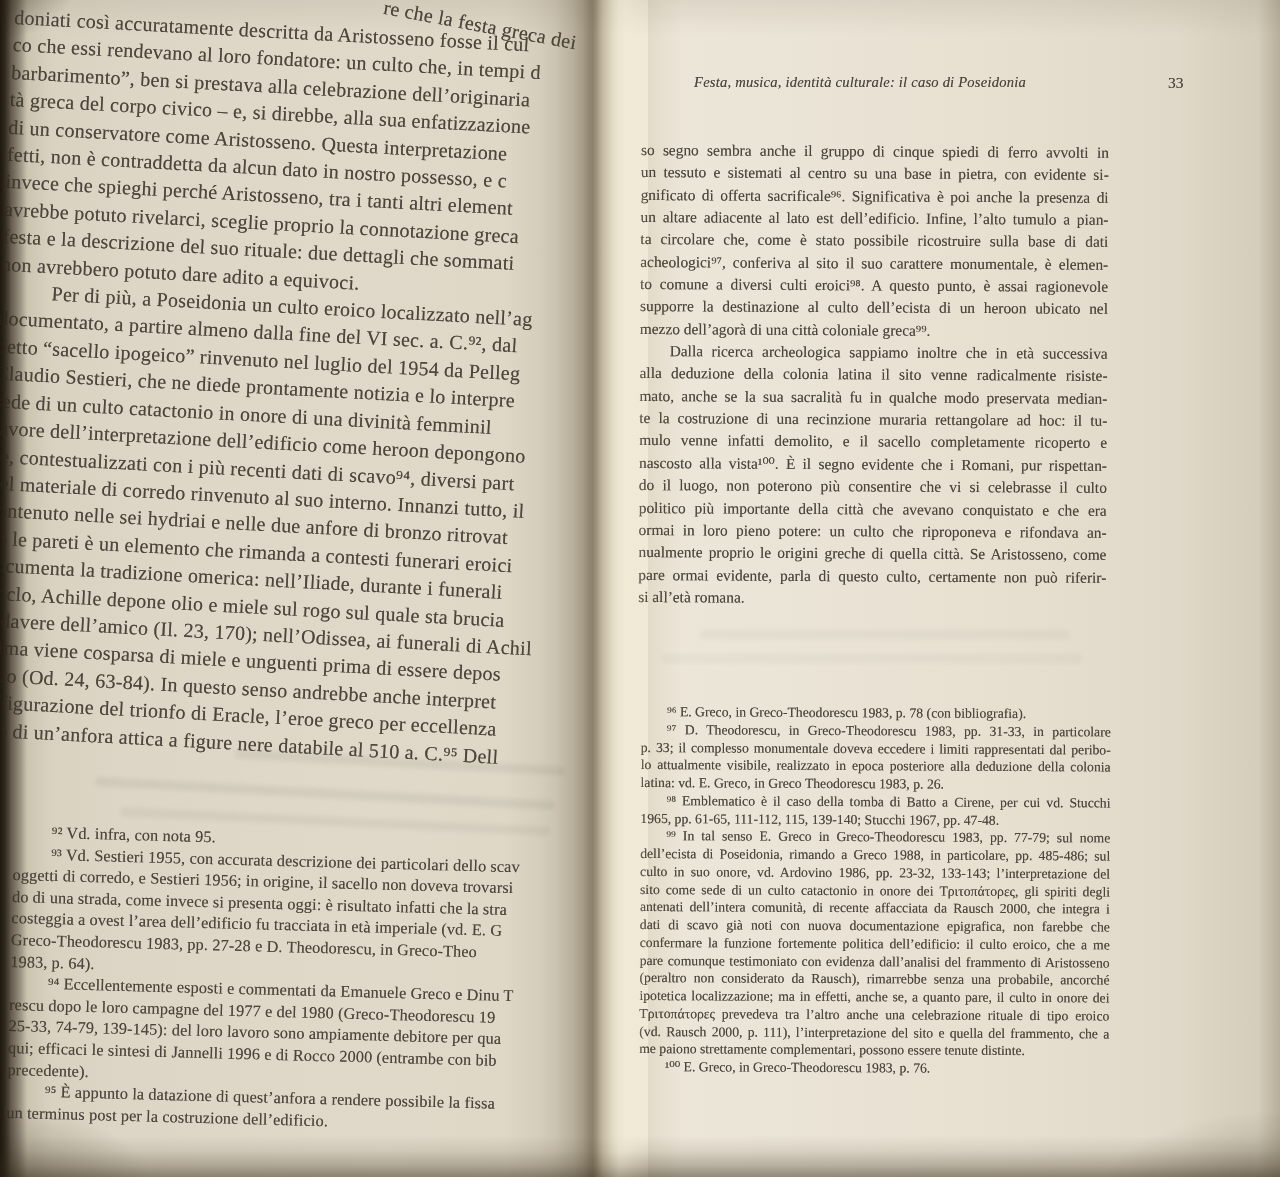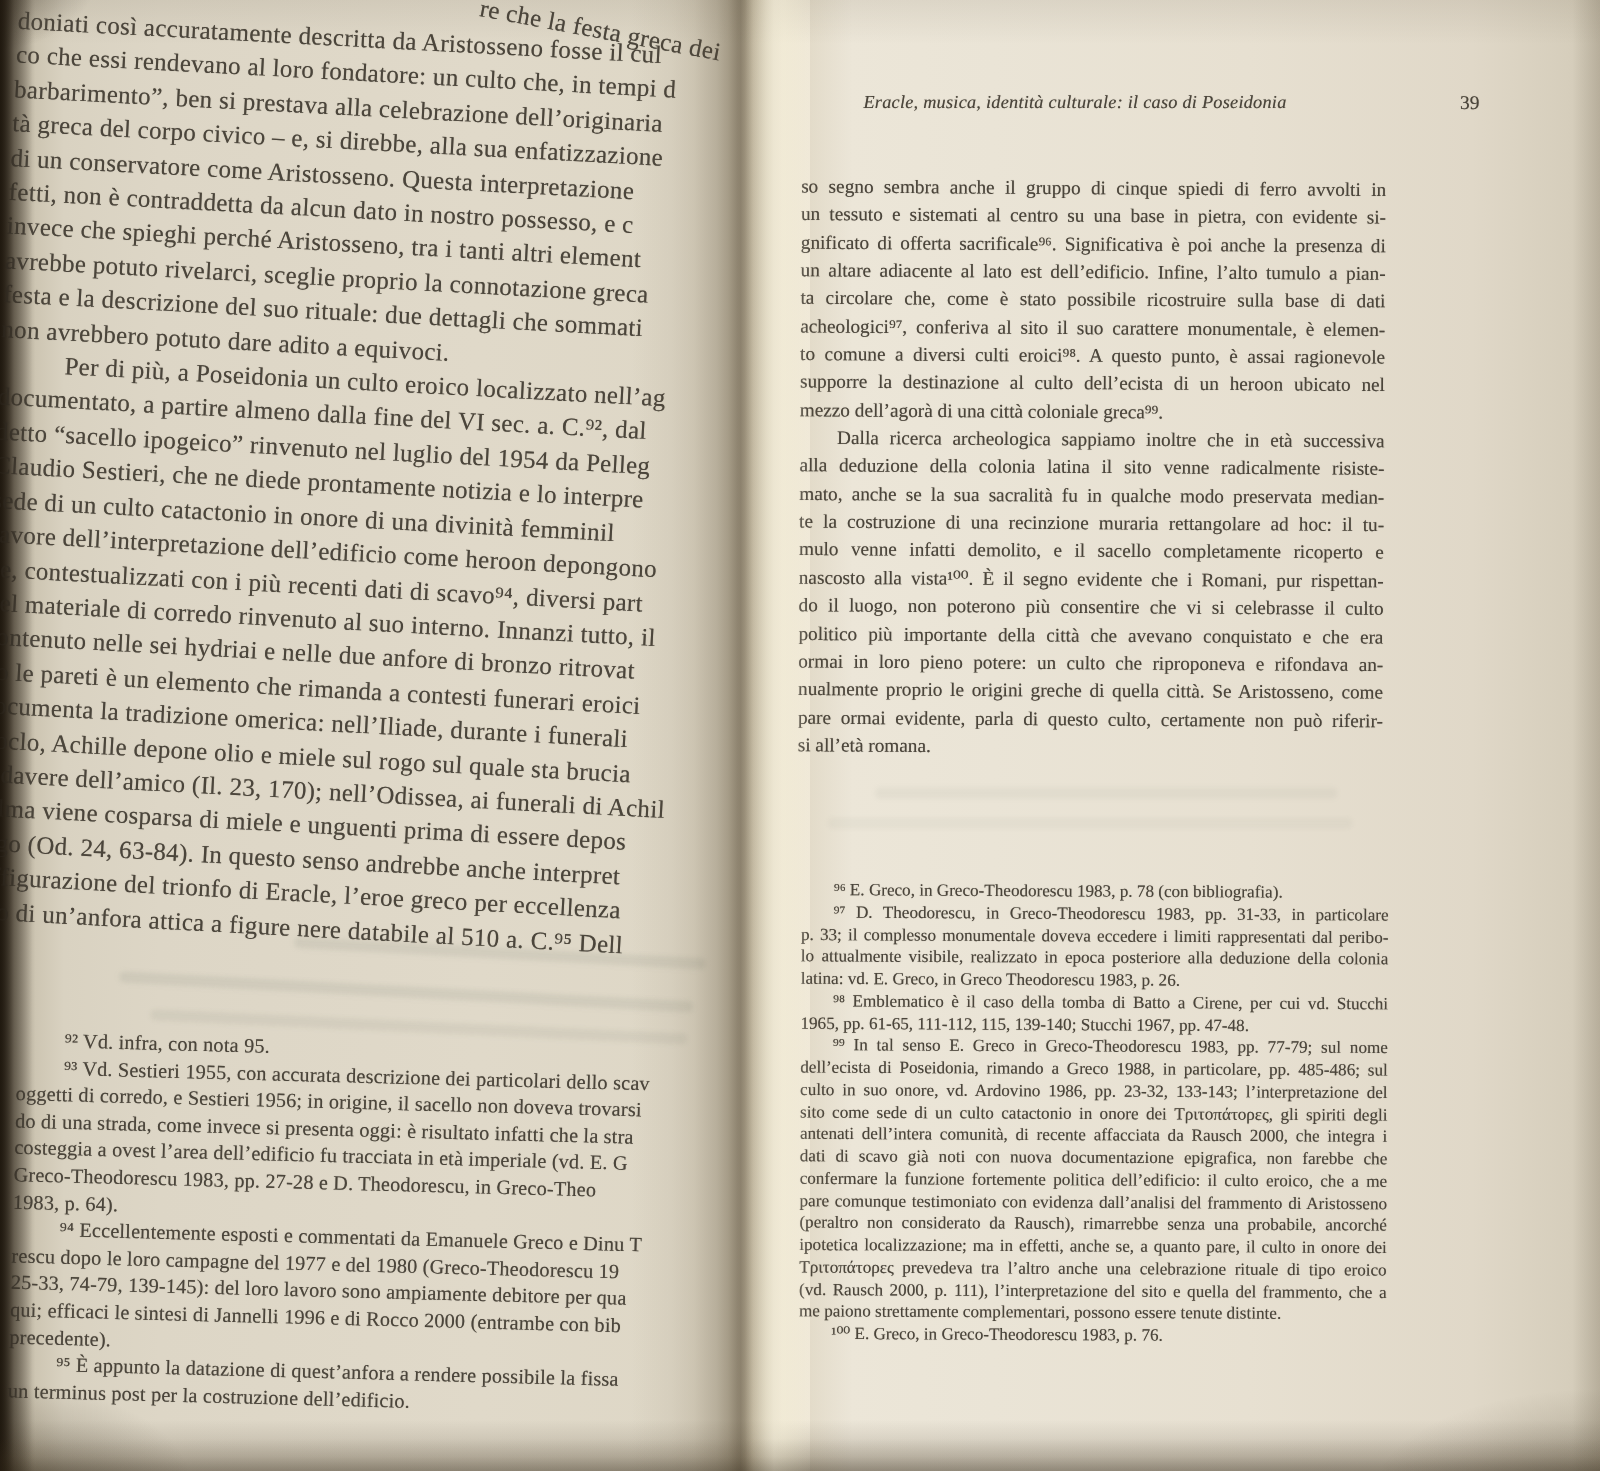--- a/index.html
+++ b/index.html
@@ -121,22 +121,22 @@
       <div class="lf-line ink">25-33, 74-79, 139-145): del loro lavoro sono ampiamente debitore per qua</div>
       <div class="lf-line ink">qui; efficaci le sintesi di Jannelli 1996 e di Rocco 2000 (entrambe con bib</div>
       <div class="lf-line ink">precedente).</div>
       <div class="lf-line lf-ind ink">⁹⁵ È appunto la datazione di quest’anfora a rendere possibile la fissa</div>
       <div class="lf-line ink">un terminus post per la costruzione dell’edificio.</div>
     </div>
   </div>
 
   <div>
 
-    <div id="rp-title" class="ink">Eracle, musica, identità culturale: il caso di Poseidonia</div>
-    <div id="rp-pagenum" class="ink">39</div>
+    <div id="rp-title" class="ink">Festa, musica, identità culturale: il caso di Poseidonia</div>
+    <div id="rp-pagenum" class="ink">33</div>
 
     <div id="rp-main">
       <div class="rp-line ink">so segno sembra anche il gruppo di cinque spiedi di ferro avvolti in</div>
       <div class="rp-line ink">un tessuto e sistemati al centro su una base in pietra, con evidente si-</div>
       <div class="rp-line ink">gnificato di offerta sacrificale⁹⁶. Significativa è poi anche la presenza di</div>
       <div class="rp-line ink">un altare adiacente al lato est dell’edificio. Infine, l’alto tumulo a pian-</div>
       <div class="rp-line ink">ta circolare che, come è stato possibile ricostruire sulla base di dati</div>
       <div class="rp-line ink">acheologici⁹⁷, conferiva al sito il suo carattere monumentale, è elemen-</div>
       <div class="rp-line ink">to comune a diversi culti eroici⁹⁸. A questo punto, è assai ragionevole</div>
       <div class="rp-line ink">supporre la destinazione al culto dell’ecista di un heroon ubicato nel</div>

